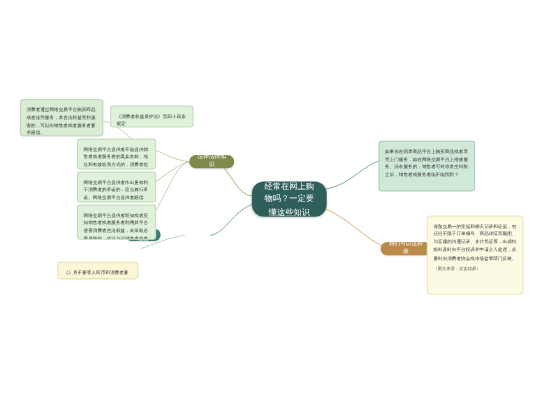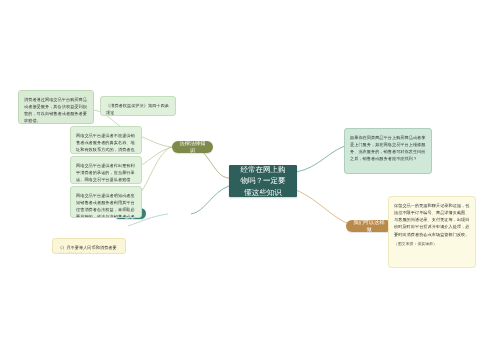--- a/index.html
+++ b/index.html
@@ -22,21 +22,21 @@
   }
   .node {
     position: absolute;
     border-radius: 4px;
     overflow: hidden;
   }
   
   .central {
     background: #2f5f5a;
     color: #ffffff;
-    border-radius: 1px;
+    border-radius: 11px;
     display: flex;
     align-items: center;
     justify-content: center;
     text-align: center;
     font-size: 7.5px;
     line-height: 1.5;
     padding: 6px 8px;
     box-shadow: 0 1px 2px rgba(0,0,0,0.18);
   }
   

